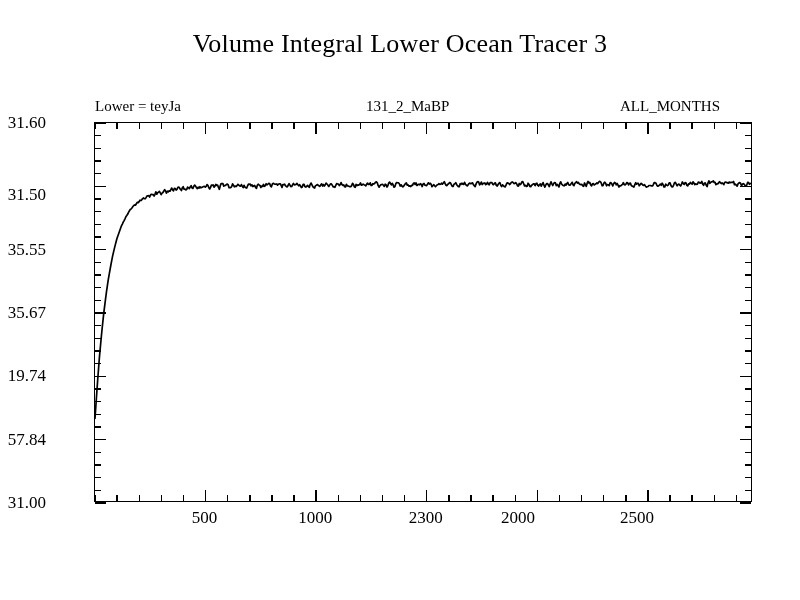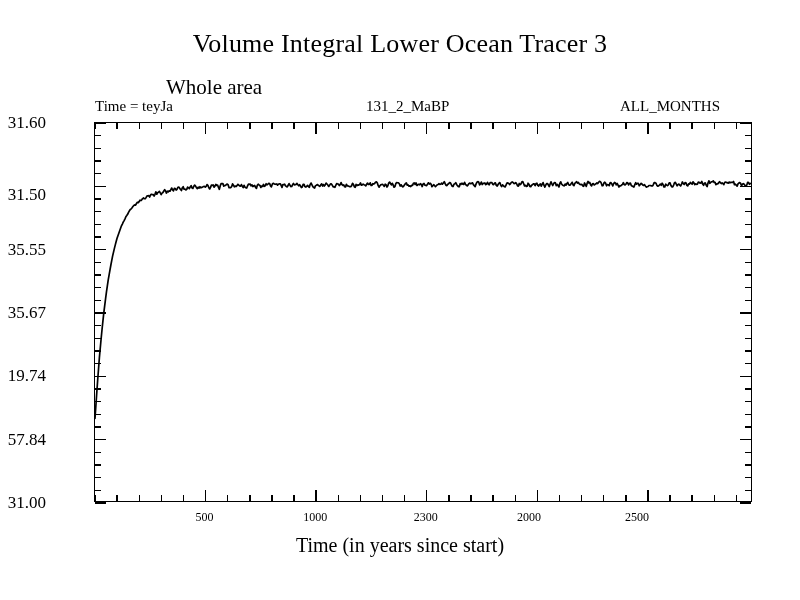--- a/index.html
+++ b/index.html
@@ -104,21 +104,21 @@
     right: 718px;      
     width: 70px;
     text-align: right;
     font-size: 17px;
     line-height: 17px;
     white-space: nowrap;
   }
   .xlabel {
     position: absolute;
     top: 508px;
-    font-size: 12px;
+    font-size: 17px;
     line-height: 19px;
     text-align: center;
     white-space: nowrap;
     transform: translateX(-50%);
   }
   #axis-x-title {
     position: absolute;
     left: 0;
     top: 533px;
     width: 800px;
@@ -127,23 +127,22 @@
     line-height: 24px;
     white-space: nowrap;
   }
 </style>
 </head>
 <body>
 
 <div id="page">
 
   <div id="title">Volume Integral Lower Ocean Tracer 3</div>
-  <div id="subtitle">Whole area</div>
-
-  <div class="hdr" id="hdr-expt">Time = teyJa</div>
+
+  <div class="hdr" id="hdr-expt">Lower = teyJa</div>
   <div class="hdr" id="hdr-case">131_2_MaBP</div>
   <div class="hdr" id="hdr-month">ALL_MONTHS</div>
 
   <div id="plot">
     <div id="plot-inner">
       <svg id="curve-svg" viewBox="0 0 658 380" preserveAspectRatio="none">
         <path id="curve-path" fill="none" stroke="#000000" stroke-width="1.7" stroke-linejoin="round" stroke-linecap="round" d="M0.00,297.03 L0.88,284.11 L1.77,271.19 L2.65,258.91 L3.54,247.25 L4.42,235.60 L5.31,225.97 L6.19,216.35 L7.08,207.35 L7.96,198.99 L8.85,190.63 L9.73,183.54 L10.62,176.45 L11.50,169.86 L12.39,163.78 L13.27,157.70 L14.16,152.63 L15.04,147.57 L15.92,142.75 L16.81,138.19 L17.69,133.63 L18.58,129.83 L19.46,126.03 L20.35,122.49 L21.23,119.19 L22.12,115.90 L23.00,113.37 L23.89,110.83 L24.77,108.31 L25.66,105.85 L26.54,103.37 L27.43,101.59 L28.31,99.72 L29.20,98.11 L30.08,96.34 L30.96,94.25 L31.85,93.07 L32.73,91.80 L33.62,89.82 L34.50,88.27 L35.39,86.88 L36.27,86.35 L37.16,85.19 L38.04,83.96 L38.93,82.89 L39.81,82.30 L40.70,82.49 L41.58,80.91 L42.47,79.79 L43.35,80.09 L44.24,79.07 L45.12,77.57 L46.00,77.99 L46.89,77.24 L47.77,76.01 L48.66,75.39 L49.54,76.17 L50.43,76.11 L51.31,74.79 L52.20,73.24 L53.08,73.34 L53.97,73.06 L54.85,74.38 L55.74,72.34 L56.62,71.65 L57.51,72.06 L58.39,71.87 L59.28,73.40 L60.16,71.64 L61.04,69.14 L61.93,71.60 L62.81,70.10 L63.70,69.43 L64.58,68.72 L65.47,70.33 L66.35,72.01 L67.24,70.46 L68.12,69.86 L69.01,68.37 L69.89,67.05 L70.78,68.37 L71.66,70.45 L72.55,68.56 L73.43,69.27 L74.32,68.16 L75.20,68.58 L76.08,67.01 L76.97,65.37 L77.85,67.24 L78.74,68.21 L79.62,65.63 L80.51,65.91 L81.39,67.40 L82.28,66.61 L83.16,64.56 L84.05,64.38 L84.93,65.55 L85.82,66.84 L86.70,67.86 L87.59,65.11 L88.47,64.03 L89.36,66.53 L90.24,66.40 L91.12,67.27 L92.01,66.73 L92.89,64.44 L93.78,64.99 L94.66,66.02 L95.55,64.11 L96.43,62.99 L97.32,65.40 L98.20,65.77 L99.09,63.55 L99.97,62.48 L100.86,63.51 L101.74,64.96 L102.63,65.93 L103.51,64.56 L104.40,65.49 L105.28,63.97 L106.16,65.14 L107.05,64.71 L107.93,64.29 L108.82,63.82 L109.70,63.74 L110.59,64.49 L111.47,63.65 L112.36,61.84 L113.24,62.70 L114.13,64.84 L115.01,66.33 L115.90,64.73 L116.78,62.38 L117.67,62.83 L118.55,62.32 L119.44,64.47 L120.32,63.48 L121.20,61.72 L122.09,62.67 L122.97,62.40 L123.86,64.83 L124.74,66.69 L125.63,63.10 L126.51,60.95 L127.40,60.84 L128.28,60.93 L129.17,63.45 L130.05,62.82 L130.94,62.77 L131.82,61.85 L132.71,61.33 L133.59,62.26 L134.48,65.01 L135.36,65.04 L136.24,64.90 L137.13,63.78 L138.01,61.21 L138.90,62.51 L139.78,64.16 L140.67,63.38 L141.55,63.86 L142.44,62.97 L143.32,61.61 L144.21,62.46 L145.09,63.31 L145.98,63.54 L146.86,61.91 L147.75,63.69 L148.63,64.99 L149.52,62.63 L150.40,64.43 L151.28,65.07 L152.17,65.36 L153.05,63.11 L153.94,61.50 L154.82,61.72 L155.71,61.33 L156.59,63.12 L157.48,62.28 L158.36,63.90 L159.25,63.09 L160.13,62.75 L161.02,64.65 L161.90,65.75 L162.79,62.60 L163.67,61.54 L164.56,62.27 L165.44,62.79 L166.32,64.78 L167.21,63.42 L168.09,63.80 L168.98,61.76 L169.86,63.65 L170.75,63.19 L171.63,61.05 L172.52,62.07 L173.40,61.42 L174.29,60.64 L175.17,60.84 L176.06,63.22 L176.94,64.18 L177.83,61.50 L178.71,60.58 L179.60,61.10 L180.48,61.50 L181.36,61.61 L182.25,61.29 L183.13,62.45 L184.02,61.49 L184.90,61.14 L185.79,61.09 L186.67,62.54 L187.56,64.84 L188.44,61.94 L189.33,61.94 L190.21,61.54 L191.10,63.22 L191.98,63.74 L192.87,64.27 L193.75,62.59 L194.64,60.91 L195.52,62.48 L196.40,64.02 L197.29,63.84 L198.17,62.11 L199.06,60.71 L199.94,62.23 L200.83,62.05 L201.71,61.72 L202.60,60.71 L203.48,62.08 L204.37,63.10 L205.25,61.99 L206.14,63.33 L207.02,64.85 L207.91,64.28 L208.79,61.58 L209.68,61.62 L210.56,63.92 L211.44,64.39 L212.33,63.72 L213.21,62.67 L214.10,63.93 L214.98,64.58 L215.87,61.68 L216.75,60.39 L217.64,62.18 L218.52,64.06 L219.41,64.89 L220.29,65.35 L221.18,62.98 L222.06,62.59 L222.95,61.87 L223.83,62.53 L224.72,63.22 L225.60,63.74 L226.48,62.19 L227.37,61.17 L228.25,63.36 L229.14,61.84 L230.02,63.38 L230.91,62.26 L231.79,60.42 L232.68,61.35 L233.56,62.31 L234.45,63.78 L235.33,62.55 L236.22,61.22 L237.10,61.21 L237.99,62.52 L238.87,64.15 L239.76,64.17 L240.64,64.71 L241.52,62.62 L242.41,60.83 L243.29,61.35 L244.18,61.42 L245.06,62.94 L245.95,61.83 L246.83,59.89 L247.72,61.92 L248.60,62.61 L249.49,62.26 L250.37,64.11 L251.26,64.30 L252.14,61.57 L253.03,63.23 L253.91,63.29 L254.80,63.67 L255.68,63.90 L256.56,64.03 L257.45,62.96 L258.33,60.72 L259.22,61.62 L260.10,64.07 L260.99,64.68 L261.87,61.71 L262.76,62.89 L263.64,62.27 L264.53,62.44 L265.41,61.89 L266.30,60.21 L267.18,62.52 L268.07,62.24 L268.95,61.42 L269.84,61.98 L270.72,62.44 L271.60,63.18 L272.49,61.64 L273.37,60.39 L274.26,61.78 L275.14,61.76 L276.03,60.11 L276.91,62.74 L277.80,62.64 L278.68,61.04 L279.57,61.38 L280.45,60.89 L281.34,59.51 L282.22,59.12 L283.11,60.14 L283.99,62.82 L284.88,64.57 L285.76,63.11 L286.64,62.18 L287.53,61.86 L288.41,61.70 L289.30,62.57 L290.18,63.74 L291.07,61.55 L291.95,62.00 L292.84,64.42 L293.72,63.06 L294.61,60.32 L295.49,59.37 L296.38,60.85 L297.26,62.25 L298.15,60.60 L299.03,62.17 L299.92,64.53 L300.80,63.98 L301.68,61.12 L302.57,59.80 L303.45,60.06 L304.34,60.12 L305.22,61.13 L306.11,63.37 L306.99,62.11 L307.88,63.51 L308.76,64.28 L309.65,63.43 L310.53,62.19 L311.42,60.76 L312.30,60.23 L313.19,62.46 L314.07,62.20 L314.96,63.48 L315.84,63.14 L316.72,63.86 L317.61,62.71 L318.49,62.72 L319.38,60.70 L320.26,60.30 L321.15,61.79 L322.03,60.21 L322.92,62.79 L323.80,62.12 L324.69,61.67 L325.57,62.20 L326.46,60.98 L327.34,61.89 L328.23,63.91 L329.11,61.35 L330.00,60.78 L330.88,62.49 L331.76,62.66 L332.65,63.03 L333.53,61.49 L334.42,60.10 L335.30,61.43 L336.19,60.58 L337.07,61.34 L337.96,64.07 L338.84,63.16 L339.73,61.98 L340.61,62.84 L341.50,63.93 L342.38,63.07 L343.27,62.13 L344.15,61.83 L345.04,60.90 L345.92,61.61 L346.80,61.57 L347.69,60.47 L348.57,61.39 L349.46,60.28 L350.34,58.99 L351.23,61.02 L352.11,62.74 L353.00,62.87 L353.88,61.61 L354.77,61.02 L355.65,59.91 L356.54,60.18 L357.42,61.92 L358.31,63.67 L359.19,63.75 L360.08,61.57 L360.96,61.08 L361.84,59.98 L362.73,61.78 L363.61,62.99 L364.50,63.95 L365.38,64.01 L366.27,60.94 L367.15,61.70 L368.04,60.47 L368.92,61.47 L369.81,61.76 L370.69,59.62 L371.58,61.53 L372.46,62.65 L373.35,63.26 L374.23,62.18 L375.12,60.76 L376.00,60.44 L376.88,61.01 L377.77,60.72 L378.65,60.15 L379.54,62.01 L380.42,63.00 L381.31,63.99 L382.19,61.38 L383.08,59.47 L383.96,58.96 L384.85,59.32 L385.73,62.17 L386.62,61.24 L387.50,59.34 L388.39,61.90 L389.27,60.70 L390.16,60.70 L391.04,60.24 L391.92,62.02 L392.81,61.30 L393.69,59.67 L394.58,61.32 L395.46,62.06 L396.35,59.86 L397.23,59.92 L398.12,60.02 L399.00,61.67 L399.89,61.97 L400.77,60.45 L401.66,60.23 L402.54,62.71 L403.43,63.41 L404.31,61.80 L405.20,60.43 L406.08,59.92 L406.96,62.42 L407.85,63.94 L408.73,62.15 L409.62,63.03 L410.50,63.93 L411.39,64.33 L412.27,62.42 L413.16,60.49 L414.04,60.26 L414.93,60.63 L415.81,61.81 L416.70,61.11 L417.58,59.72 L418.47,59.23 L419.35,59.71 L420.24,60.91 L421.12,60.74 L422.00,59.91 L422.89,61.04 L423.77,63.04 L424.66,63.53 L425.54,60.80 L426.43,62.00 L427.31,61.15 L428.20,59.11 L429.08,58.91 L429.97,61.09 L430.85,63.23 L431.74,62.64 L432.62,63.73 L433.51,63.49 L434.39,60.55 L435.28,61.55 L436.16,63.69 L437.04,64.03 L437.93,62.60 L438.81,62.10 L439.70,61.13 L440.58,61.27 L441.47,63.01 L442.35,60.78 L443.24,60.53 L444.12,62.76 L445.01,63.41 L445.89,61.73 L446.78,61.21 L447.66,63.56 L448.55,61.42 L449.43,59.89 L450.32,62.51 L451.20,64.39 L452.08,62.54 L452.97,60.94 L453.85,60.87 L454.74,62.29 L455.62,63.96 L456.51,61.29 L457.39,59.20 L458.28,61.19 L459.16,62.83 L460.05,60.85 L460.93,59.85 L461.82,60.21 L462.70,62.98 L463.59,61.67 L464.47,62.90 L465.36,64.32 L466.24,60.81 L467.12,59.09 L468.01,61.31 L468.89,62.35 L469.78,62.86 L470.66,63.17 L471.55,61.37 L472.43,62.56 L473.32,60.83 L474.20,59.78 L475.09,61.87 L475.97,62.55 L476.86,62.28 L477.74,60.75 L478.63,59.60 L479.51,62.11 L480.40,62.97 L481.28,60.73 L482.16,59.82 L483.05,59.00 L483.93,60.49 L484.82,59.78 L485.70,61.15 L486.59,61.75 L487.47,61.91 L488.36,61.75 L489.24,63.19 L490.13,63.59 L491.01,60.28 L491.90,61.93 L492.78,63.71 L493.67,60.50 L494.55,58.77 L495.44,60.44 L496.32,59.76 L497.20,62.23 L498.09,63.17 L498.97,61.14 L499.86,60.95 L500.74,62.28 L501.63,61.68 L502.51,61.14 L503.40,60.30 L504.28,60.90 L505.17,59.58 L506.05,58.62 L506.94,58.98 L507.82,60.50 L508.71,63.10 L509.59,62.89 L510.48,60.28 L511.36,59.56 L512.24,60.68 L513.13,63.09 L514.01,61.93 L514.90,62.11 L515.78,63.04 L516.67,60.17 L517.55,59.97 L518.44,61.23 L519.32,63.23 L520.21,61.06 L521.09,59.76 L521.98,60.29 L522.86,62.17 L523.75,60.75 L524.63,62.48 L525.52,64.35 L526.40,63.05 L527.28,63.32 L528.17,62.34 L529.05,61.85 L529.94,59.98 L530.82,61.76 L531.71,62.28 L532.59,61.40 L533.48,59.85 L534.36,60.37 L535.25,62.26 L536.13,60.57 L537.02,60.37 L537.90,62.89 L538.79,63.49 L539.67,63.81 L540.56,64.38 L541.44,62.00 L542.32,60.04 L543.21,61.55 L544.09,60.72 L544.98,60.76 L545.86,63.14 L546.75,61.98 L547.63,60.67 L548.52,61.20 L549.40,62.36 L550.29,62.77 L551.17,61.96 L552.06,63.30 L552.94,64.43 L553.83,64.08 L554.71,63.88 L555.60,62.84 L556.48,62.85 L557.36,62.91 L558.25,63.26 L559.13,63.24 L560.02,61.99 L560.90,59.80 L561.79,59.98 L562.67,60.45 L563.56,62.61 L564.44,63.48 L565.33,63.20 L566.21,62.34 L567.10,61.44 L567.98,62.62 L568.87,60.55 L569.75,61.89 L570.64,64.16 L571.52,64.21 L572.40,61.52 L573.29,62.43 L574.17,62.97 L575.06,62.11 L575.94,60.19 L576.83,60.26 L577.71,62.83 L578.60,64.21 L579.48,64.30 L580.37,62.42 L581.25,60.08 L582.14,59.65 L583.02,61.37 L583.91,63.09 L584.79,61.75 L585.68,61.43 L586.56,62.45 L587.44,63.32 L588.33,61.36 L589.21,59.23 L590.10,60.94 L590.98,61.82 L591.87,59.99 L592.75,60.18 L593.64,62.60 L594.52,63.27 L595.41,61.26 L596.29,61.46 L597.18,59.71 L598.06,60.77 L598.95,61.56 L599.83,59.12 L600.72,60.10 L601.60,62.03 L602.48,61.18 L603.37,61.69 L604.25,61.40 L605.14,59.45 L606.02,59.55 L606.91,60.59 L607.79,60.32 L608.68,58.68 L609.56,61.58 L610.45,62.58 L611.33,60.43 L612.22,60.28 L613.10,62.64 L613.99,63.94 L614.87,60.37 L615.76,58.14 L616.64,60.63 L617.52,59.71 L618.41,59.13 L619.29,59.08 L620.18,58.18 L621.06,59.80 L621.95,59.67 L622.83,62.02 L623.72,61.09 L624.60,61.21 L625.49,60.21 L626.37,59.00 L627.26,59.92 L628.14,60.87 L629.03,60.09 L629.91,60.92 L630.80,61.89 L631.68,59.54 L632.56,59.42 L633.45,59.86 L634.33,59.96 L635.22,60.46 L636.10,59.34 L636.99,60.13 L637.87,59.68 L638.76,59.69 L639.64,59.75 L640.53,58.81 L641.41,62.05 L642.30,61.52 L643.18,62.40 L644.07,63.43 L644.95,61.21 L645.84,60.41 L646.72,59.87 L647.60,60.75 L648.49,63.10 L649.37,61.56 L650.26,60.97 L651.14,61.53 L652.03,62.79 L652.91,63.39 L653.80,62.35 L654.68,59.59 L655.57,59.93 L656.45,61.58 L657.34,60.78"></path>
       </svg>
     </div>
   <div class="tick tick-y major left" style="top: 379.3px;"></div>
@@ -275,19 +274,18 @@
       <div class="ylabel" style="top: 494px;">31.00</div>
       <div class="ylabel" style="top: 430.667px;">57.84</div>
       <div class="ylabel" style="top: 367.333px;">19.74</div>
       <div class="ylabel" style="top: 304px;">35.67</div>
       <div class="ylabel" style="top: 240.667px;">35.55</div>
       <div class="ylabel" style="top: 186px;">31.50</div>
       <div class="ylabel" style="top: 114px;">31.60</div>
       <div class="xlabel" style="left: 204.588px;">500</div>
       <div class="xlabel" style="left: 315.176px;">1000</div>
       <div class="xlabel" style="left: 425.765px;">2300</div>
-      <div class="xlabel" style="left: 529px;">2000</div>
+      <div class="xlabel" style="left: 518px;">2000</div>
       <div class="xlabel" style="left: 637px;">2500</div>
     </div>
 
-  <div id="axis-x-title">Time (in years since start)</div>
 
 </div>
 
 </body></html>

